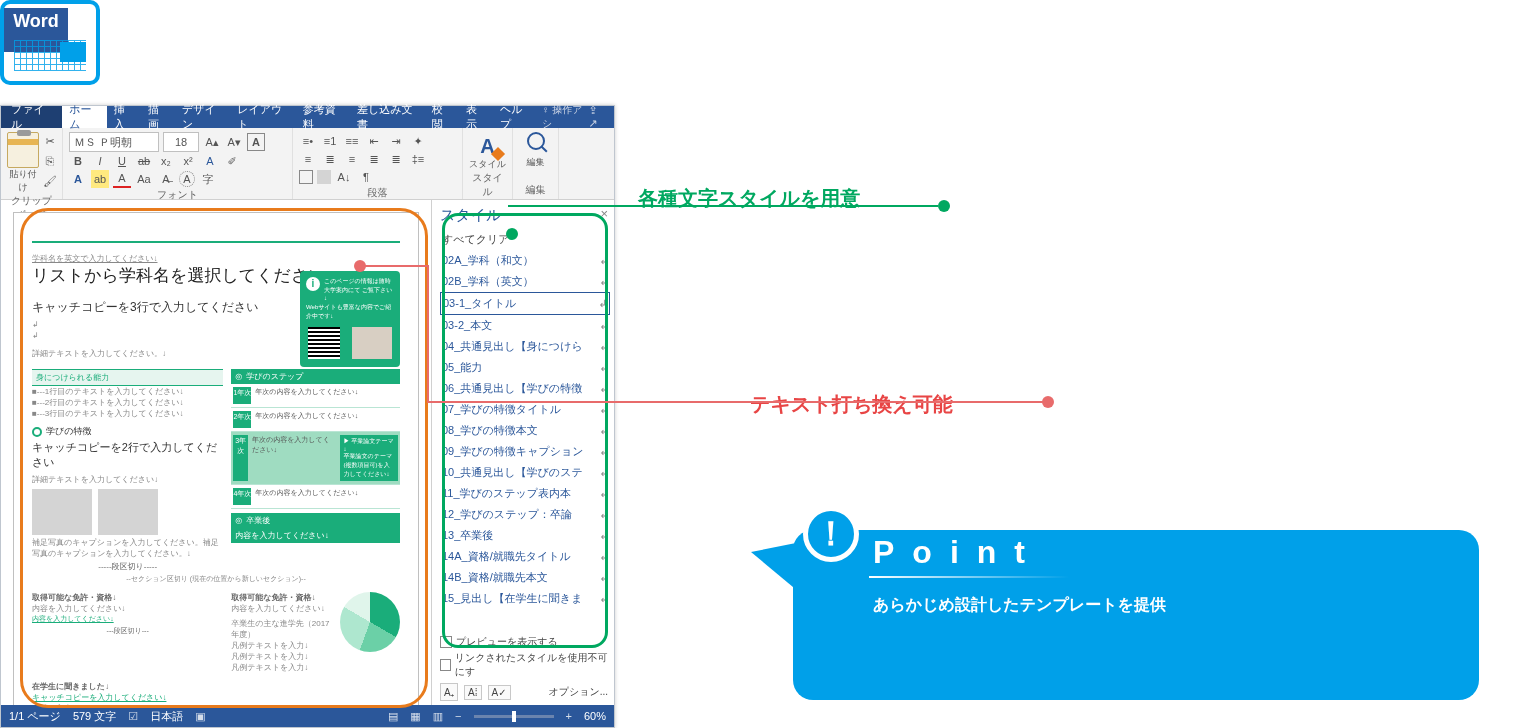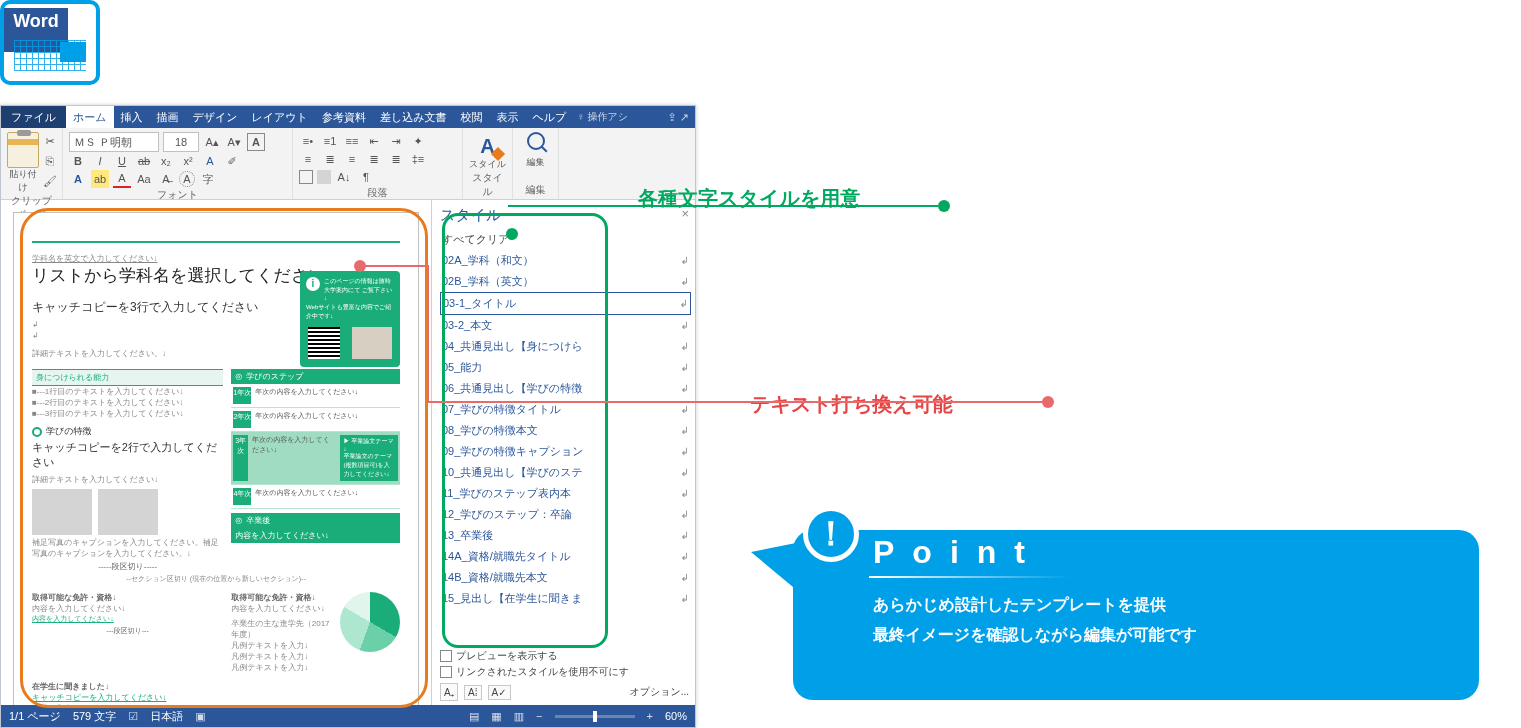--- a/index.html
+++ b/index.html
@@ -9,21 +9,21 @@
   .word-logo { position:absolute; left:0; top:0; width:100px; height:85px; border:4px solid #00a0e9; border-radius:10px; background:#fff; }
   .word-logo .txt { position:absolute; left:0px; top:4px; width:64px; height:44px; background:#2b579a; color:#fff; font-weight:bold; font-size:18px; text-align:center; line-height:26px; }
   .word-logo .grid { position:absolute; left:10px; top:36px; right:10px; bottom:10px;
     background-image:
       linear-gradient(#00a0e9 1px, transparent 1px),
       linear-gradient(90deg, #00a0e9 1px, transparent 1px);
     background-size: 6px 6px; opacity:0.8;}
   .word-logo .sheet { position:absolute; right:10px; top:38px; width:26px; height:20px; background:#00a0e9; }
 
   
-  .word-win { position:absolute; left:0; top:105px; width:696px; height:623px; border:1.5px solid #bfc6cf; background:#fff; box-shadow: 0 0 4px rgba(0,0,0,.2); }
+  .word-win { position:absolute; left:0; top:105px; width:615px; height:623px; border:1.5px solid #bfc6cf; background:#fff; box-shadow: 0 0 4px rgba(0,0,0,.2); }
 
   .ribbon-tabs { height:22px; background:#2b579a; color:#fff; display:flex; align-items:center; font-size:11px; }
   .ribbon-tabs .file { background:#1e3f72; padding:0 10px; height:100%; display:flex; align-items:center; }
   .ribbon-tabs .tab { padding:0 7px; height:100%; display:flex; align-items:center; }
   .ribbon-tabs .tab.active { background:#fff; color:#2b579a; }
   .ribbon-tabs .hint { color:#cdd6e6; font-size:10px; padding-left:4px; }
   .ribbon-tabs .share-icons{ margin-left:auto; padding-right:6px; display:flex; gap:4px; color:#cdd6e6; font-size:11px;}
 
   .ribbon { height:72px; background:#f3f3f3; border-bottom:1px solid #d0d0d0; display:flex; font-size:10px; color:#555; }
   .rgroup { border-right:1px solid #e0e0e0; display:flex; flex-direction:column; padding:4px 6px 2px; }
@@ -452,15 +452,14 @@
 <div class="dot-end" style="left:354px;top:260px;background:#e86b6b"></div>
 <div class="dot-end" style="left:1042px;top:396px;background:#e86b6b"></div>
 
 <div class="point-box">
   <div class="point-tail"></div>
   <div class="point-badge">！</div>
   <div class="point-title">Point</div>
   <div class="point-title-underline"></div>
   <div class="point-body">
     <div>あらかじめ設計したテンプレートを提供</div>
-    <div>最終イメージを確認しながら編集が可能です</div>
   </div>
 </div>
 
 </body></html>

